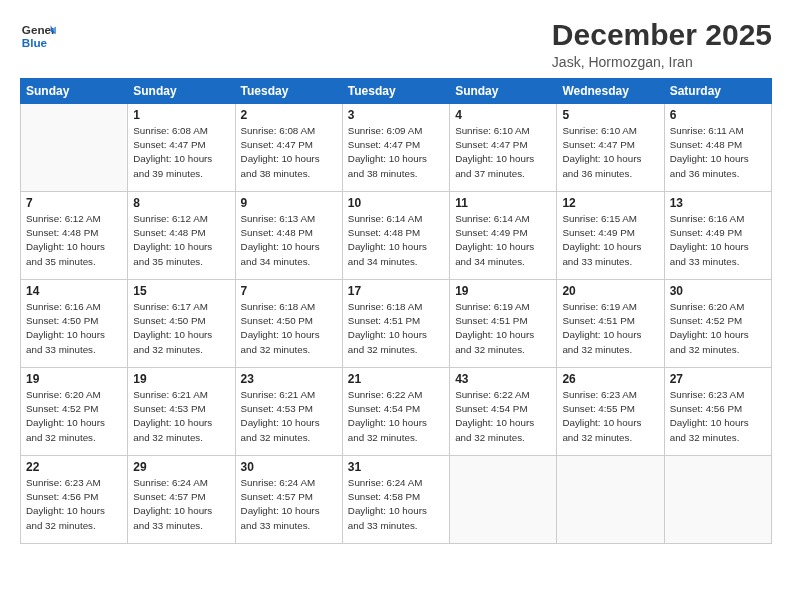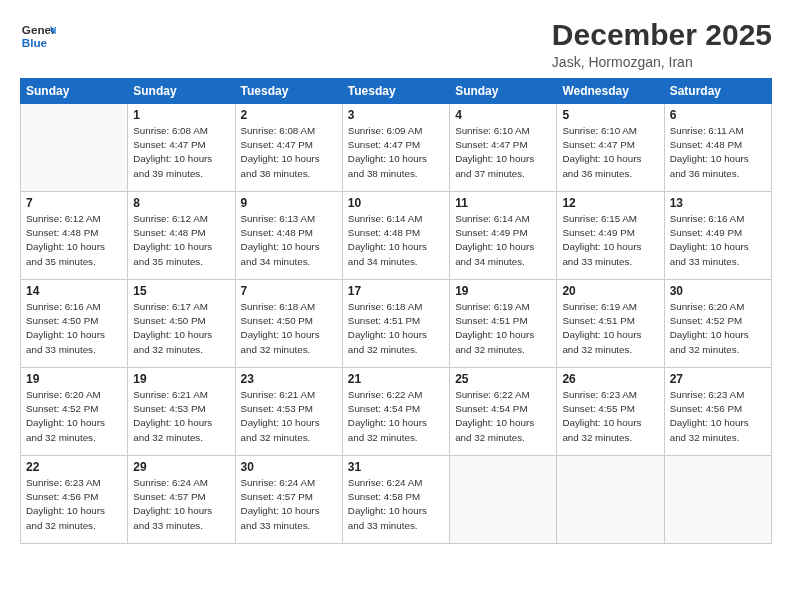--- a/index.html
+++ b/index.html
@@ -211,21 +211,21 @@
           </td>
           <td>
             <div class="day-num">23</div>
             <div class="day-info">Sunrise: 6:21 AM<br>Sunset: 4:53 PM<br>Daylight: 10 hours and 32 minutes.</div>
           </td>
           <td>
             <div class="day-num">21</div>
             <div class="day-info">Sunrise: 6:22 AM<br>Sunset: 4:54 PM<br>Daylight: 10 hours and 32 minutes.</div>
           </td>
           <td>
-            <div class="day-num">25</div>
+            <div class="day-num">43</div>
             <div class="day-info">Sunrise: 6:22 AM<br>Sunset: 4:54 PM<br>Daylight: 10 hours and 32 minutes.</div>
           </td>
           <td>
             <div class="day-num">26</div>
             <div class="day-info">Sunrise: 6:23 AM<br>Sunset: 4:55 PM<br>Daylight: 10 hours and 32 minutes.</div>
           </td>
           <td>
             <div class="day-num">27</div>
             <div class="day-info">Sunrise: 6:23 AM<br>Sunset: 4:56 PM<br>Daylight: 10 hours and 32 minutes.</div>
           </td>

